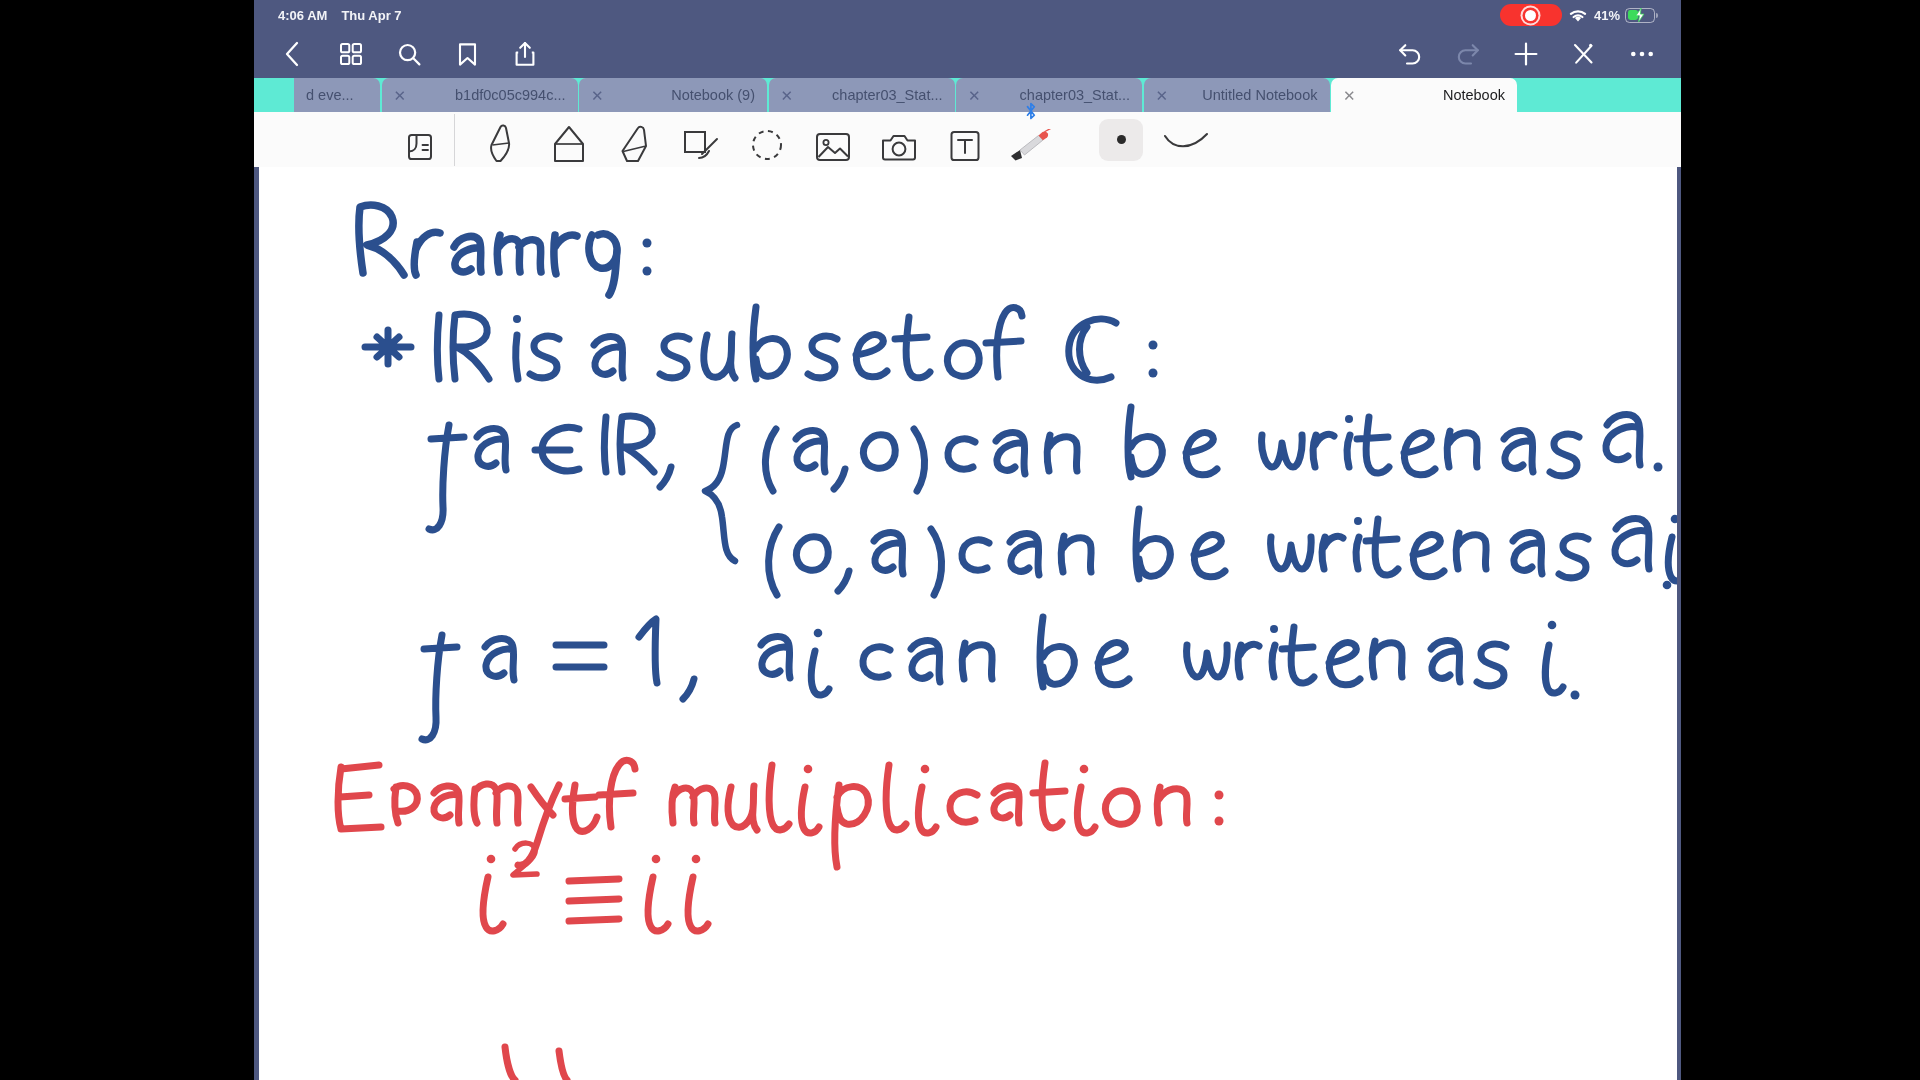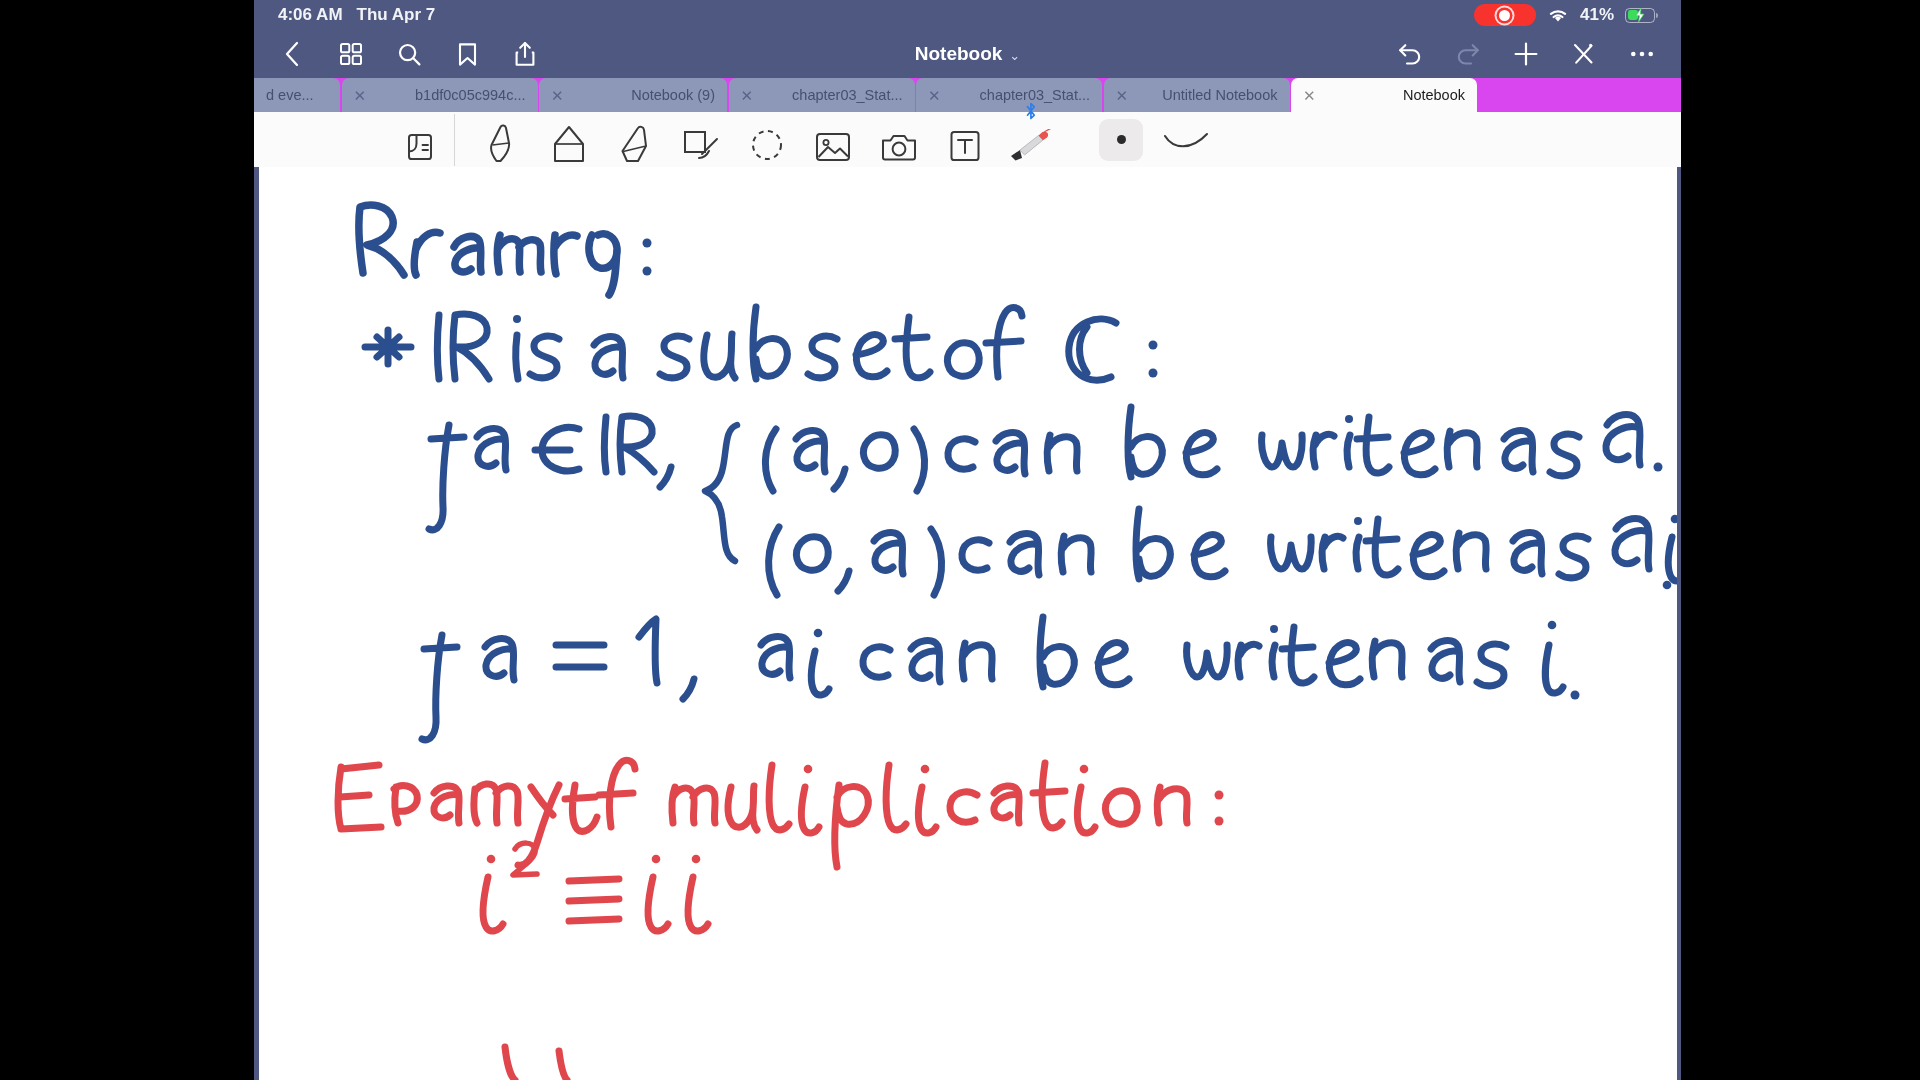--- a/index.html
+++ b/index.html
@@ -24,27 +24,27 @@
     background: #4e5880;
     overflow: hidden;
   }
 
   
   .status-bar {
     position: absolute; left: 0; top: 0;
     width: 100%; height: 30px;
     display: flex; align-items: center;
     color: #f2f3f7;
-    font-size: 17px; font-weight: bold;
+    font-size: 13px; font-weight: bold;
     padding: 0 26px 0 24px;
   }
   .status-left { display: flex; align-items: center; gap: 14px; }
   .status-right {
     margin-left: auto;
-    display: flex; align-items: center; gap: 11px; text-align: right;
+    display: flex; align-items: center; gap: 5px; text-align: right;
   }
   .rec-pill {
     width: 62px; height: 22px; border-radius: 11px;
     background: #f8332e;
     display: flex; align-items: center; justify-content: center;
   }
   .rec-dot {
     width: 11px; height: 11px; border-radius: 50%;
     background: #fff;
     box-shadow: 0 0 0 2.5px #f8332e, 0 0 0 4.5px #ffd9d8;
@@ -101,22 +101,23 @@
     margin-left: 7px;
     color: #d8dbe8;
   }
   .nav-title .hit { pointer-events: auto; cursor: pointer; display: inline-block; }
 
   
   .tab-bar {
     position: absolute; left: 0; top: 78px;
     width: 100%; height: 34px;
     display: flex; align-items: flex-end;
-    background: #d946ef;
+    background: #5eead4;
     overflow: hidden;
+    padding-left: 40px;
   }
   .tab {
     position: relative;
     height: 34px;
     display: flex; align-items: center;
     background: #8d98b8;
     color: #45506f;
     font-size: 14.5px;
     padding: 0 12px;
     border-top-left-radius: 7px;
@@ -276,25 +277,20 @@
         </div>
         <div class="ic-btn">
           <svg width="22" height="26" viewBox="0 0 22 26">
             <path d="M11 2 L11 16" stroke="#fff" stroke-width="2.1" stroke-linecap="round"></path>
             <path d="M6.2 6.8 L11 2 L15.8 6.8" stroke="#fff" stroke-width="2.1" fill="none" stroke-linecap="round" stroke-linejoin="round"></path>
             <path d="M4.2 11.5 H2.6 v12.2 h16.8 V11.5 h-1.6" stroke="#fff" stroke-width="2.1" fill="none" stroke-linejoin="round"></path>
           </svg>
         </div>
       </div>
 
-      <div class="nav-title">
-        <span class="hit">
-          <span>Notebook</span><span class="caret">⌄</span>
-        </span>
-      </div>
 
       <div class="nav-right">
         <div class="ic-btn">
           <svg width="26" height="24" viewBox="0 0 26 24">
             <path d="M8.3 3.2 L3.2 8.3 L8.3 13.4" stroke="#fff" stroke-width="2.1" fill="none" stroke-linecap="round" stroke-linejoin="round"></path>
             <path d="M3.2 8.3 H15.6 a6.6 6.6 0 0 1 0 13.2 H10" stroke="#fff" stroke-width="2.1" fill="none" stroke-linecap="round"></path>
           </svg>
         </div>
         <div class="ic-btn">
           <svg width="26" height="24" viewBox="0 0 26 24">

